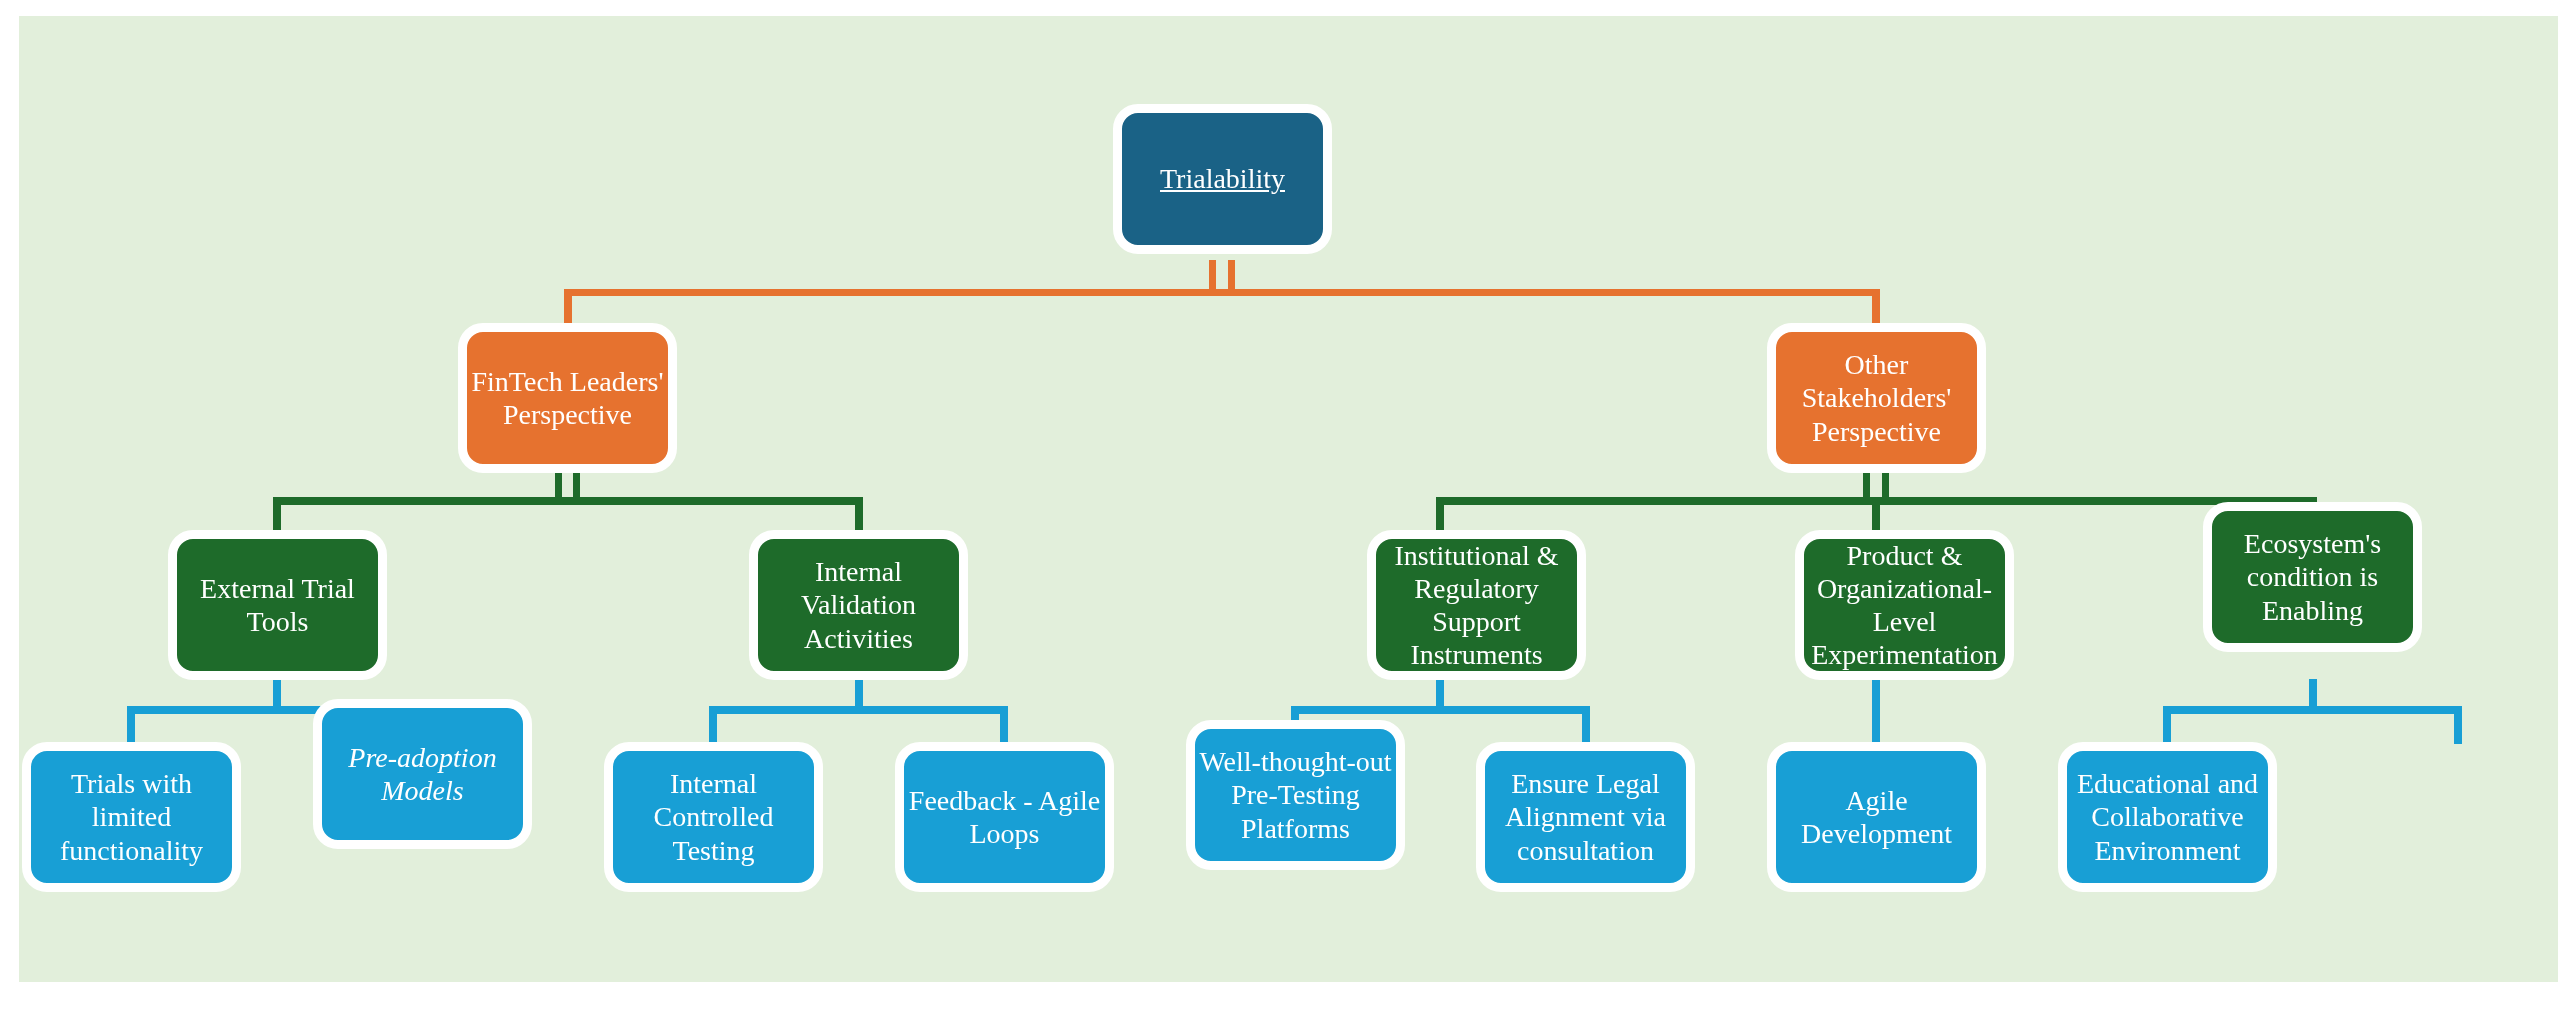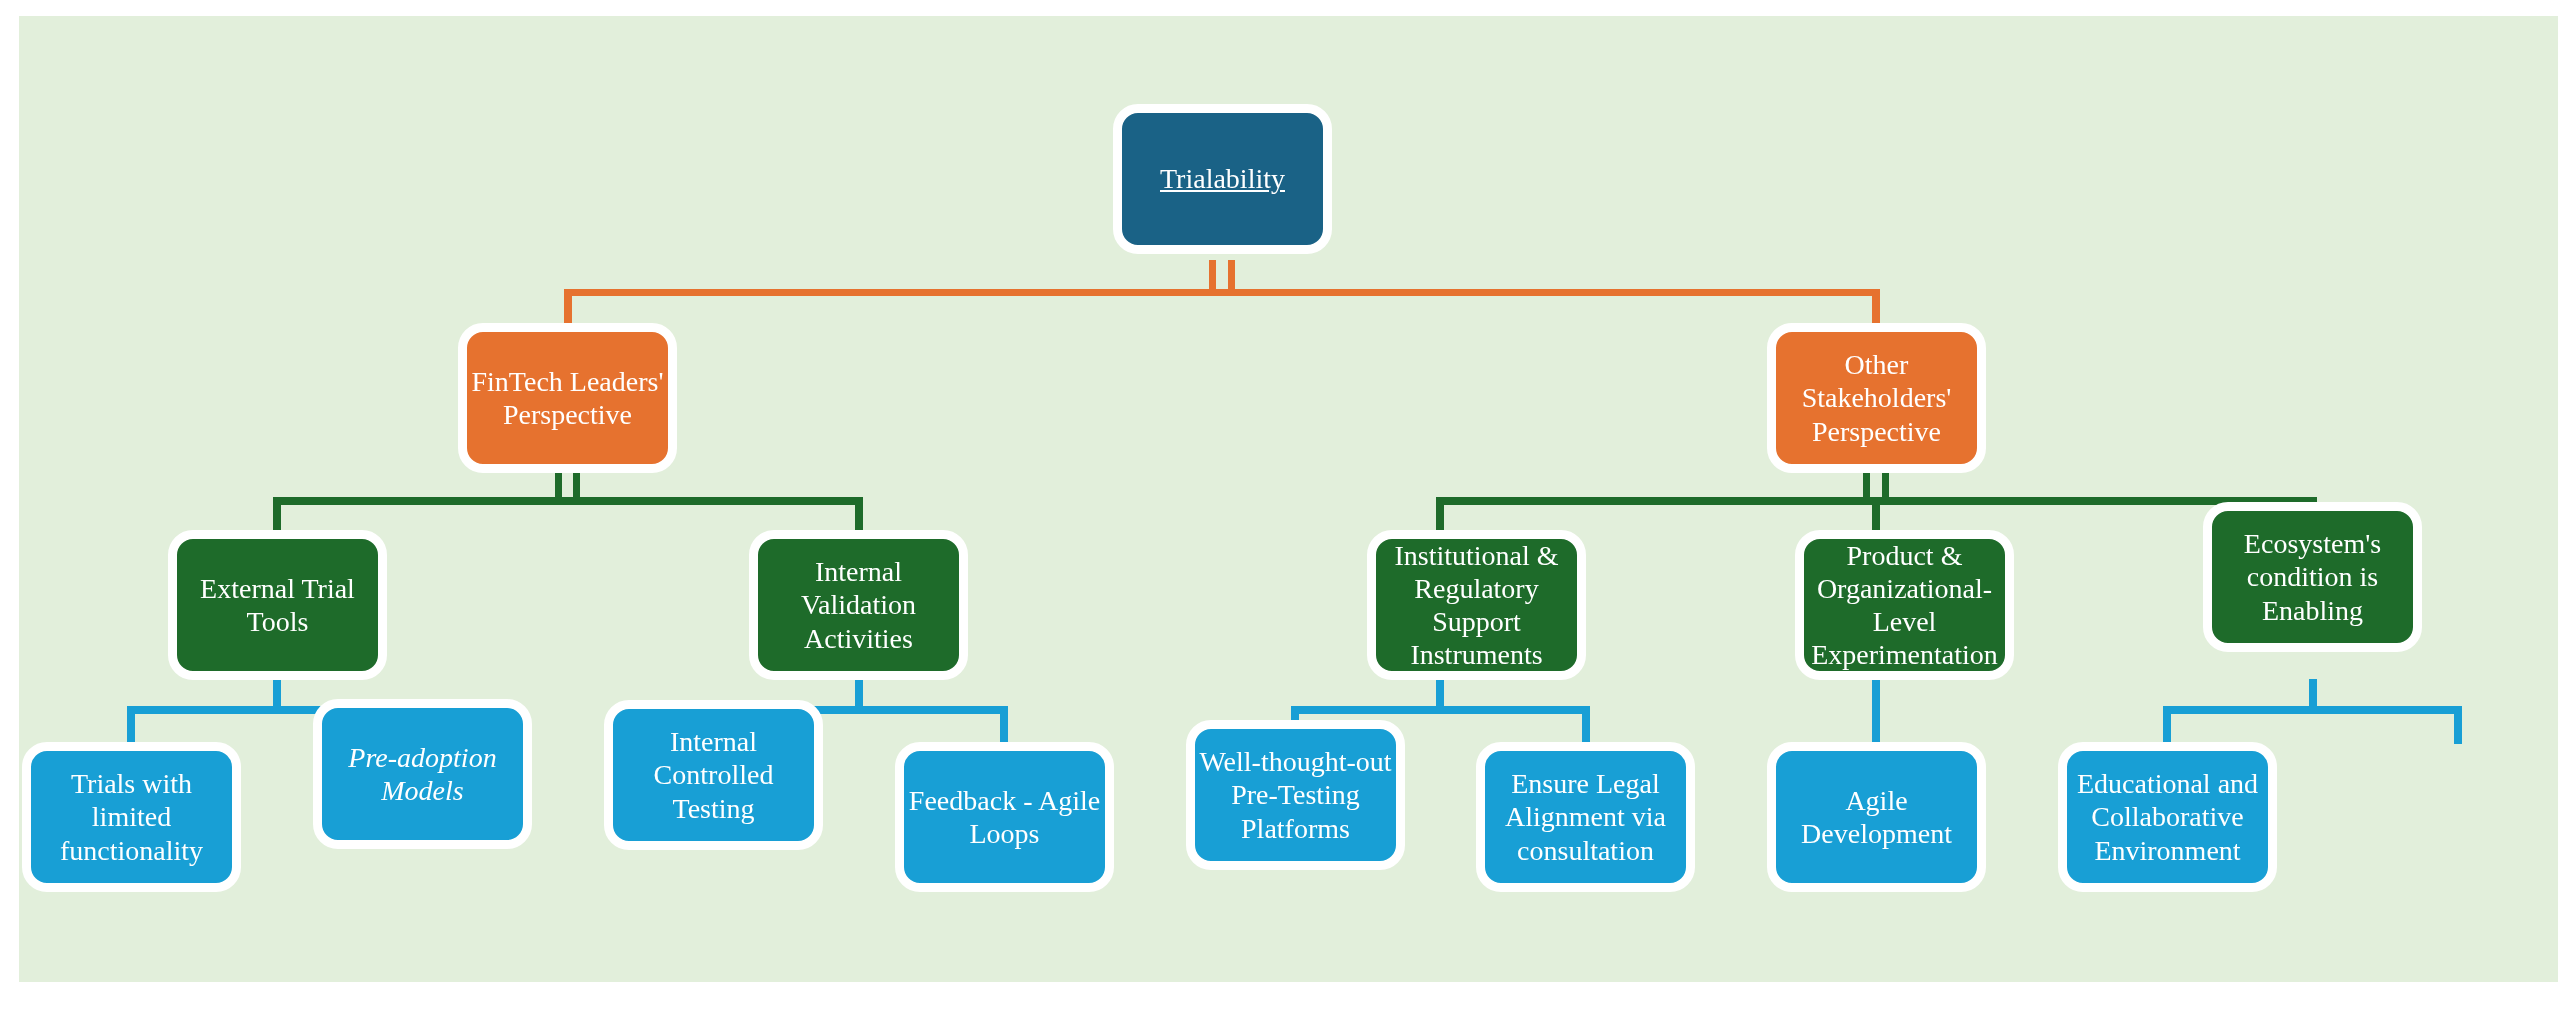--- a/index.html
+++ b/index.html
@@ -91,20 +91,20 @@
   <div class="box fill-orange" style="left:1767px; top:323px;">Other Stakeholders' Perspective</div>
 
   <div class="box fill-green" style="left:168px; top:530px;">External Trial Tools</div>
   <div class="box fill-green" style="left:749px; top:530px;">Internal Validation Activities</div>
   <div class="box fill-green" style="left:1331px; top:530px;margin-left:36px;">Institutional &amp; Regulatory Support Instruments</div>
   <div class="box fill-green" style="left:1767px; top:530px;margin-left:28px;">Product &amp; Organizational-Level Experimentation</div>
   <div class="box fill-green" style="left:2203px; top:502px;">Ecosystem's condition is Enabling</div>
 
   <div class="box fill-blue" style="left:22px; top:742px;">Trials with limited functionality</div>
   <div class="box fill-blue" style="left:313px; top:699px;font-style:italic;">Pre-adoption Models</div>
-  <div class="box fill-blue" style="left:604px; top:700px;">Internal Controlled Testing</div>
+  <div class="box fill-blue" style="left:604px; top:742px;">Internal Controlled Testing</div>
   <div class="box fill-blue" style="left:895px; top:742px;">Feedback - Agile Loops</div>
   <div class="box fill-blue" style="left:1186px; top:720px;font-family:Liberation Serif, serif;">Well-thought-out Pre-Testing Platforms</div>
   <div class="box fill-blue" style="left:1476px; top:742px;">Ensure Legal Alignment via consultation</div>
   <div class="box fill-blue" style="left:1767px; top:742px;">Agile Development</div>
   <div class="box fill-blue" style="left:2058px; top:742px;">Educational and Collaborative Environment</div>
 </div>
 
 
 </body></html>

